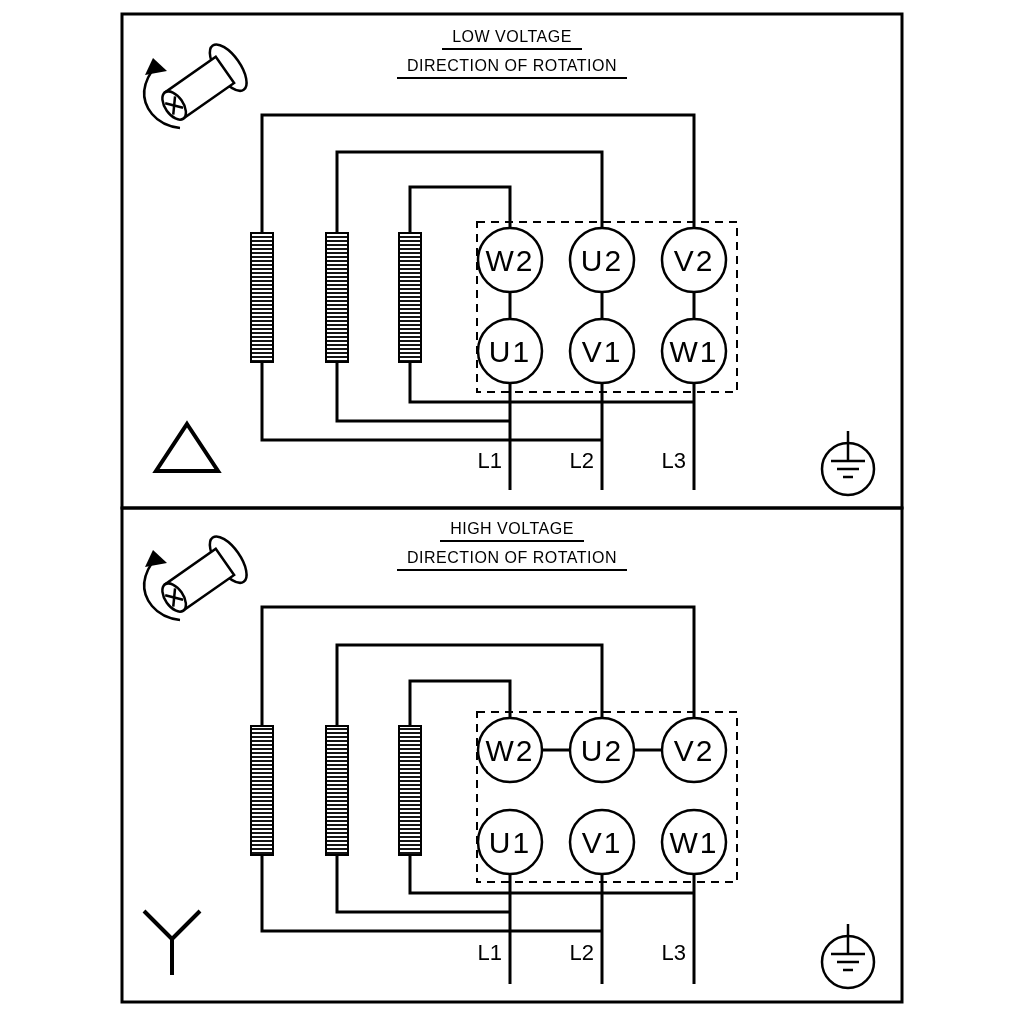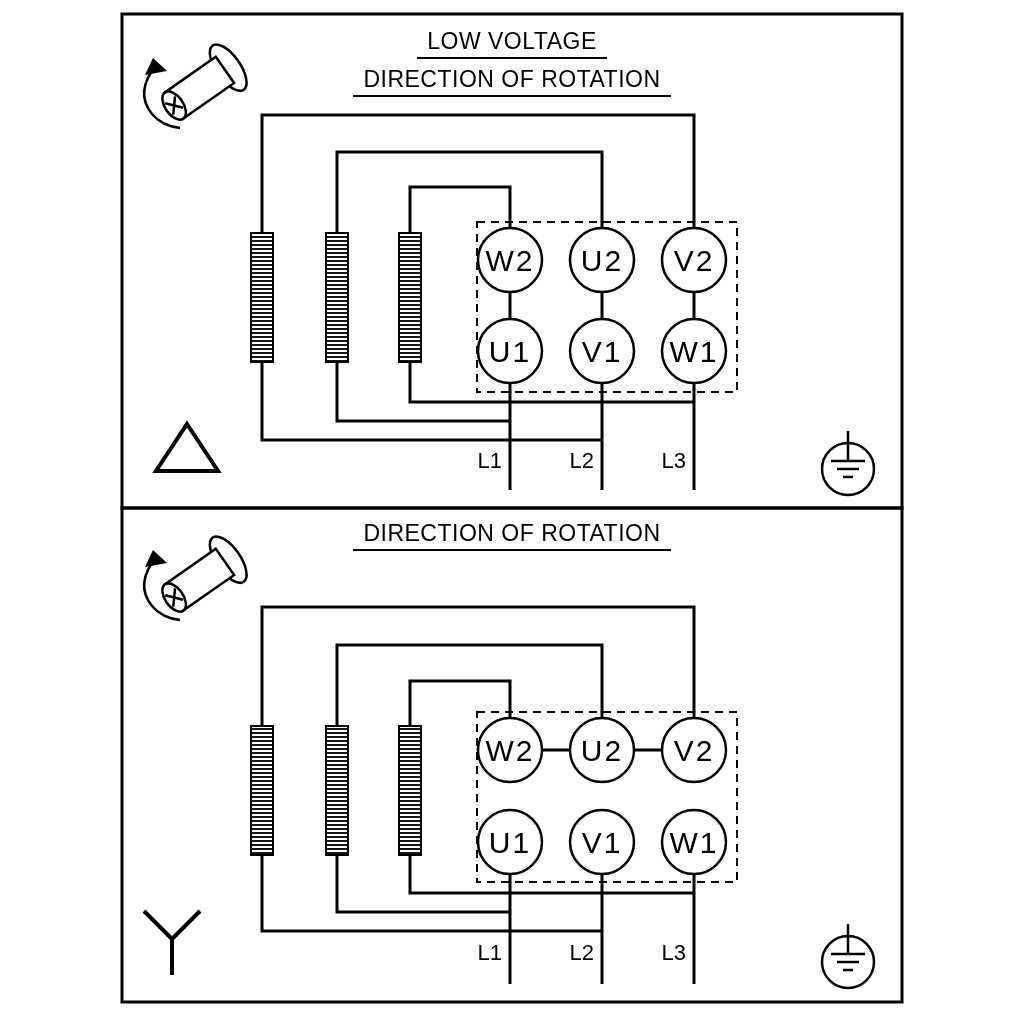--- a/index.html
+++ b/index.html
@@ -18,21 +18,21 @@
   .terminal{ fill:#fff; stroke:#000; stroke-width:2.5; }
   .tlabel  { font-family:"Liberation Sans",sans-serif; font-size:30px; letter-spacing:2px;
              text-anchor:middle; fill:#000; }
   .llabel  { font-family:"Liberation Sans",sans-serif; font-size:22px; text-anchor:end; fill:#000; }
   .sym     { stroke:#000; stroke-width:4; fill:none; }
   .title-block {
     position:absolute; left:122px; width:780px;
     display:flex; flex-direction:column; align-items:center; gap:7px;
   }
   .title-line {
-    font-size:23px; letter-spacing:0.5px; color:#000;
+    font-size:16px; letter-spacing:0.5px; color:#000;
     border-bottom:2px solid #000; padding:0 10px 2px; white-space:nowrap;
   }
 </style>
 </head>
 <body>
 
 <div class="canvas">
 
 <svg width="1024" height="1024" viewBox="0 0 1024 1024">
   <defs>
@@ -158,16 +158,17 @@
     <use href="#ground-sym" transform="translate(848,962)"></use>
   </g>
 </svg>
 
 <div class="title-block" style="top:28px">
   <div class="title-line">LOW VOLTAGE</div>
   <div class="title-line">DIRECTION OF ROTATION</div>
 </div>
 
 <div class="title-block" style="top:520px">
+  <div class="title-line">HIGH VOLTAGE</div>
   <div class="title-line">DIRECTION OF ROTATION</div>
 </div>
 
 </div>
 
 </body></html>

